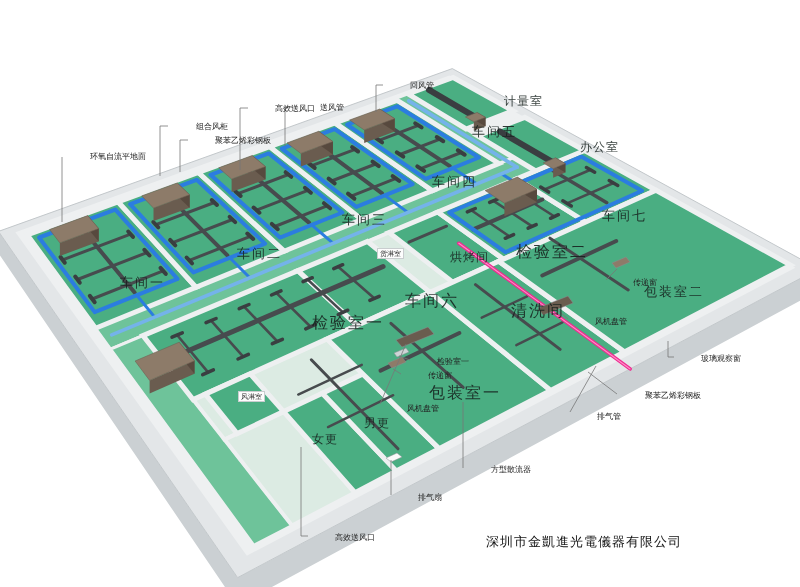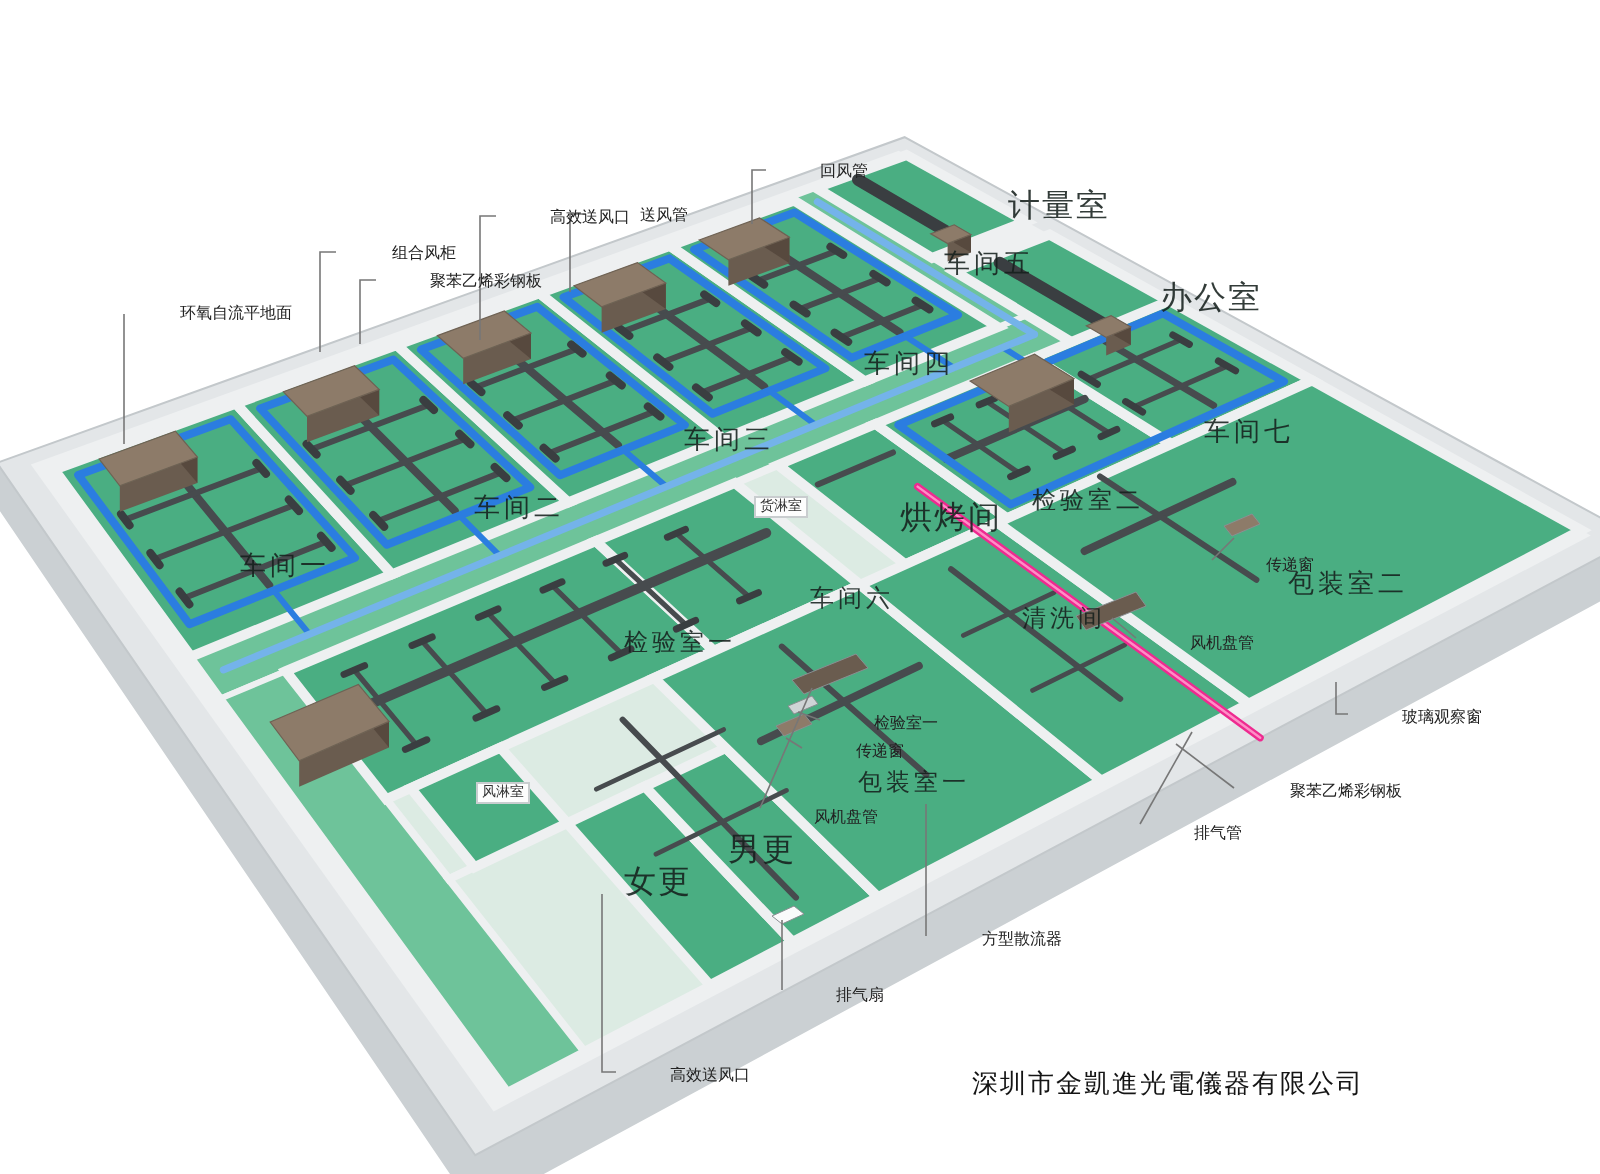--- a/index.html
+++ b/index.html
@@ -1,22 +1,22 @@
 <!DOCTYPE html>
 <html><head>
 <meta charset="utf-8">
 <style>
   html,body{margin:0;padding:0;background:#ffffff;}
   .canvas{position:relative;width:800px;height:587px;background:#ffffff;overflow:hidden;
           font-family:"Liberation Sans","DejaVu Sans",sans-serif;}
   .canvas svg{position:absolute;left:0;top:0;}
   .lbl{position:absolute;white-space:nowrap;z-index:5;padding-left:24px;}
-  .rl{font-size:12px;letter-spacing:2px;color:rgba(22,32,28,.88);}
+  .rl{font-size:16px;letter-spacing:2px;color:rgba(22,32,28,.88);}
   .rl.big{font-size:13px;text-align:center;}
-  .rl.sm{font-size:16px;letter-spacing:1px;}
+  .rl.sm{font-size:12px;letter-spacing:1px;}
   .plate{font-size:7px;letter-spacing:0;color:#333;background:#fdfdfd;border:.5px solid #c9cdcf;
          padding:0 2px;line-height:9px;}
   .al{font-size:8px;letter-spacing:0;color:#222;}
   .title-block{position:absolute;left:486px;top:533px;z-index:6;
                font-family:"Liberation Serif","DejaVu Serif",serif;
                font-size:13px;line-height:17px;color:#141414;letter-spacing:1px;}
 </style>
 </head>
 <body>
 

